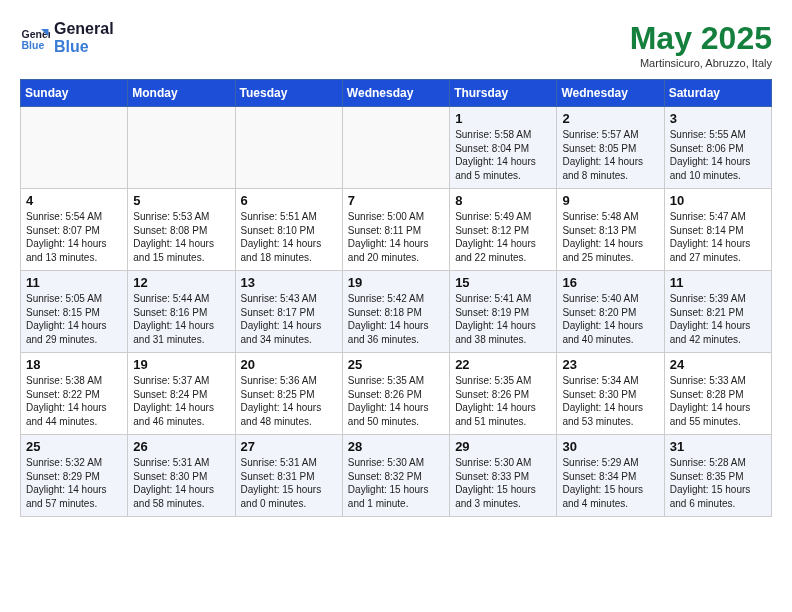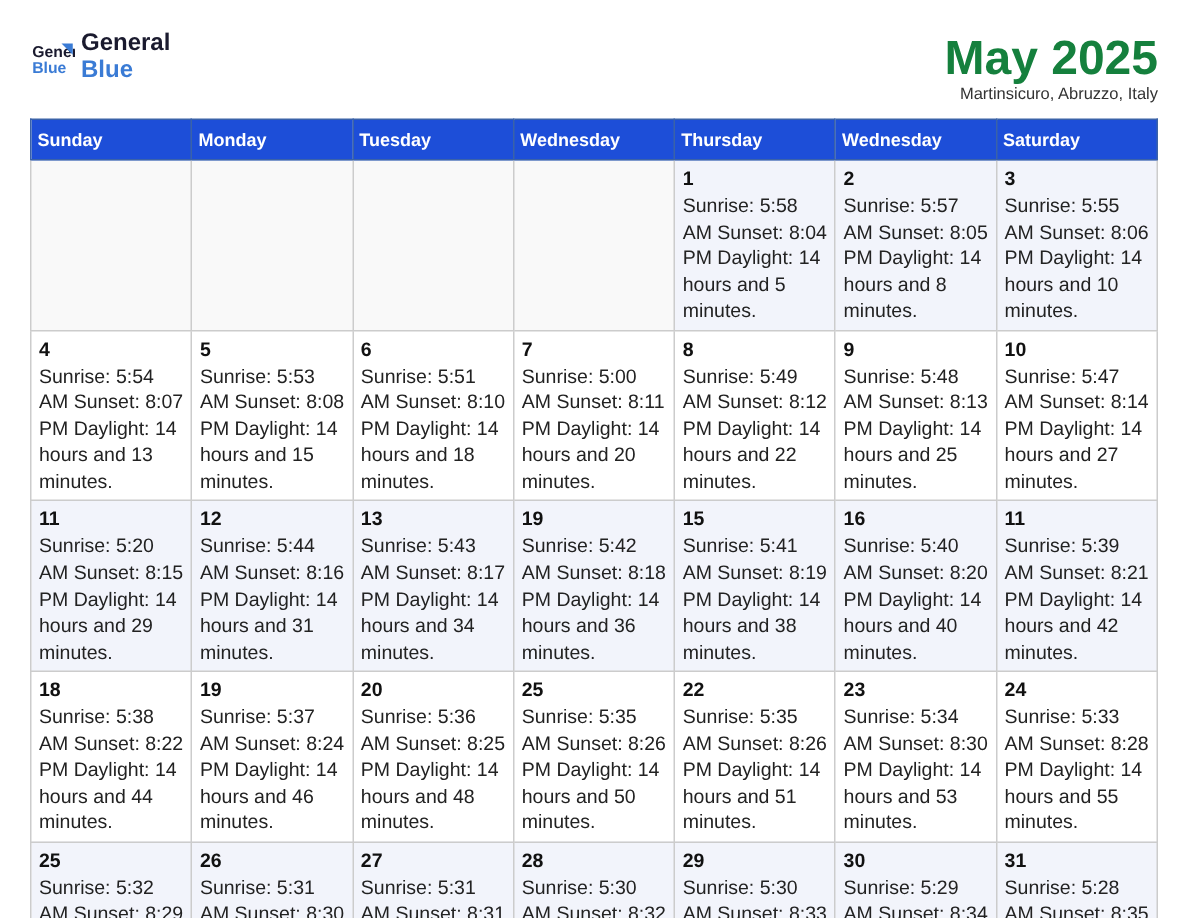--- a/index.html
+++ b/index.html
@@ -66,21 +66,21 @@
       background: #fff;
     }
     .day-number {
       font-size: 13px;
       font-weight: bold;
       color: #111;
       margin-bottom: 2px;
       display: block;
     }
     .day-info {
-      font-size: 13px;
+      font-size: 10px;
       color: #222;
       line-height: 1.35;
     }
     .empty-cell {
       background: #f9f9f9 !important;
     }
   </style>
 </head>
 <body>
 
@@ -189,21 +189,21 @@
           <span class="day-number">10</span>
           <div class="day-info">Sunrise: 5:47 AM
 Sunset: 8:14 PM
 Daylight: 14 hours
 and 27 minutes.</div>
         </td>
       </tr>
       <tr>
         <td>
           <span class="day-number">11</span>
-          <div class="day-info">Sunrise: 5:20 AM
+          <div class="day-info">Sunrise: 5:05 AM
 Sunset: 8:15 PM
 Daylight: 14 hours
 and 29 minutes.</div>
         </td>
         <td>
           <span class="day-number">12</span>
           <div class="day-info">Sunrise: 5:44 AM
 Sunset: 8:16 PM
 Daylight: 14 hours
 and 31 minutes.</div>

